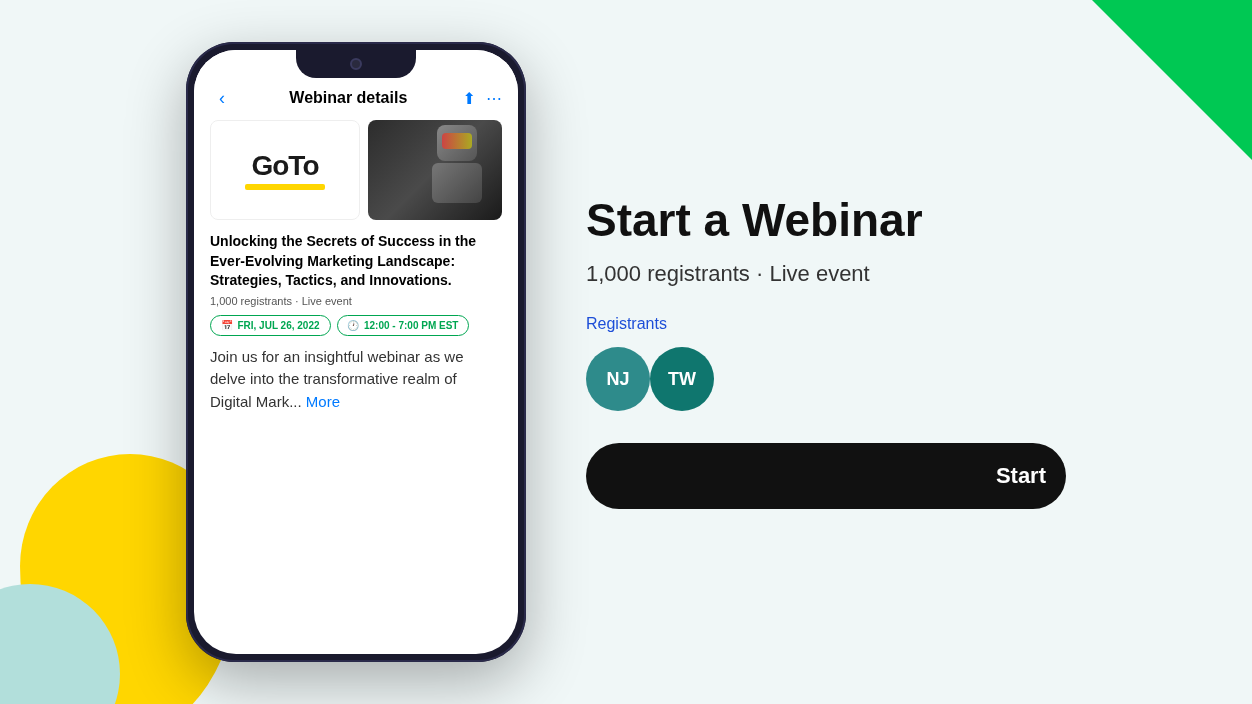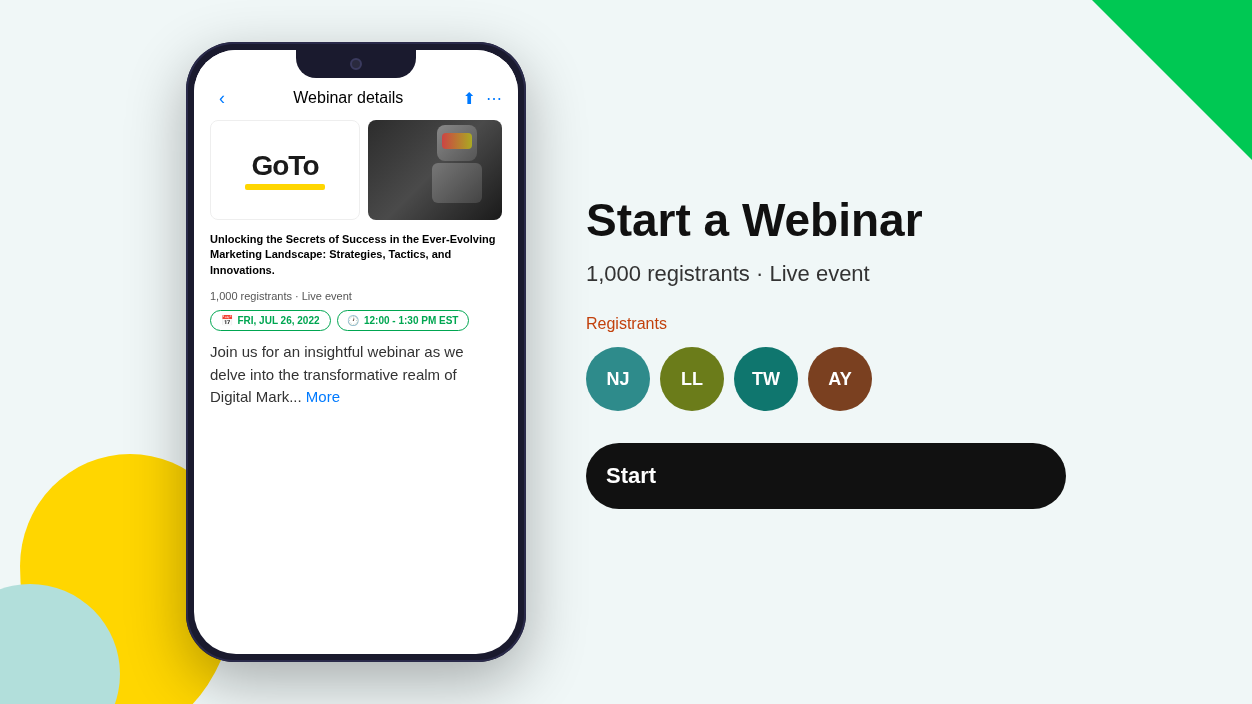--- a/index.html
+++ b/index.html
@@ -159,21 +159,21 @@
       height: 24px;
       display: flex;
       align-items: center;
       justify-content: center;
       color: #007aff;
       font-size: 18px;
     }
 
     .phone-header-title {
       font-size: 16px;
-      font-weight: 400;
+      font-weight: 700;
       color: #000;
     }
 
     .phone-header-actions {
       display: flex;
       gap: 10px;
       align-items: center;
     }
 
     .phone-header-icon {
@@ -260,25 +260,25 @@
 
     .robot-body {
       width: 50px;
       height: 40px;
       background: linear-gradient(135deg, #777 0%, #444 100%);
       border-radius: 6px;
       margin: 2px auto 0;
     }
 
     .webinar-title {
-      font-size: 11px;
+      font-size: 14px;
       font-weight: 700;
       color: #000;
       line-height: 1.4;
-      margin-bottom: 12px;
+      margin-bottom: 4px;
     }
 
     .webinar-meta {
       font-size: 11px;
       color: #555;
       margin-bottom: 8px;
     }
 
     .webinar-badges {
       display: flex;
@@ -329,28 +329,27 @@
 
     .event-info {
       font-size: 22px;
       color: #333;
       margin-bottom: 28px;
       font-weight: 400;
     }
 
     .registrants-label {
       font-size: 16px;
-      color: #c2410c;
+      color: #1d4ed8;
       font-weight: 500;
       margin-bottom: 14px;
     }
 
     .avatars-row {
       display: flex;
-      gap: 10px;
       margin-bottom: 32px;
     }
 
     .avatar {
       width: 64px;
       height: 64px;
       border-radius: 50%;
       display: flex;
       align-items: center;
       justify-content: center;
@@ -369,21 +368,21 @@
     .start-button {
       width: 100%;
       padding: 20px;
       background: #111;
       color: #fff;
       border: none;
       border-radius: 40px;
       font-size: 22px;
       font-weight: 600;
       cursor: pointer;
-      text-align: left;
+      text-align: right;
     }
   </style>
 </head>
 <body>
 
 <div class="bg-green-triangle"></div>
 <div class="bg-yellow-blob"></div>
 <div class="bg-teal-circle"></div>
 
 <div class="main-container">
@@ -428,21 +427,21 @@
             <div class="webinar-title">Unlocking the Secrets of Success in the Ever-Evolving Marketing Landscape: Strategies, Tactics, and Innovations.</div>
             <div class="webinar-meta">1,000 registrants · Live event</div>
 
             <div class="webinar-badges">
               <div class="badge">
                 <span class="badge-icon">📅</span>
                 <span>FRI, JUL 26, 2022</span>
               </div>
               <div class="badge">
                 <span class="badge-icon">🕐</span>
-                <span>12:00 - 1:30 PM EST</span>
+                <span>12:00 - 7:00 PM EST</span>
               </div>
             </div>
 
             <div class="webinar-description">
               <span>Join us for an insightful webinar as we delve into the transformative realm of Digital Mark...</span>
               <span class="more-link">More</span>
             </div>
 
           </div>
         </div>
@@ -451,21 +450,19 @@
   </div>
 
   <div class="right-panel">
     <h1 class="start-title">Start a Webinar</h1>
     <div class="event-info">1,000 registrants · Live event</div>
 
     <div class="registrants-label">Registrants</div>
 
     <div class="avatars-row">
       <div class="avatar avatar-nj">NJ</div>
-      <div class="avatar avatar-ll">LL</div>
       <div class="avatar avatar-tw">TW</div>
-      <div class="avatar avatar-ay">AY</div>
     </div>
 
     <button class="start-button">Start</button>
   </div>
 
 </div>
 
 </body></html>

